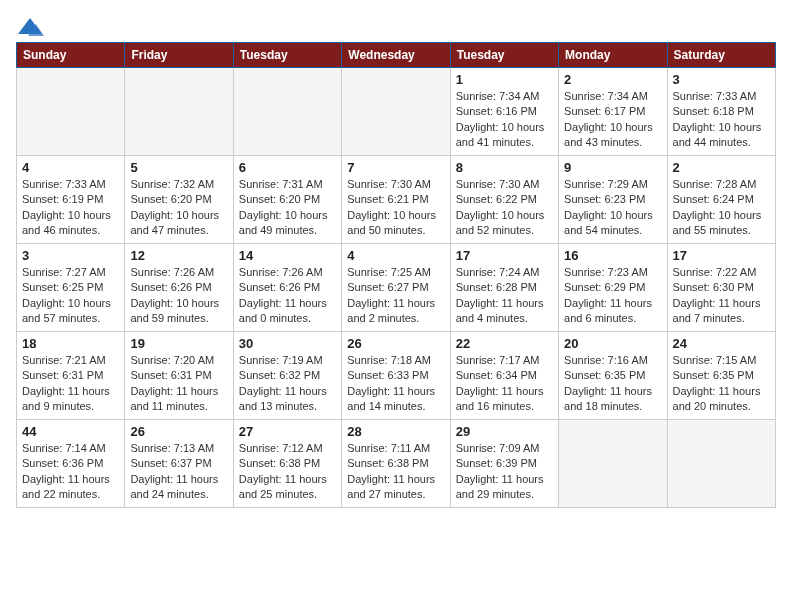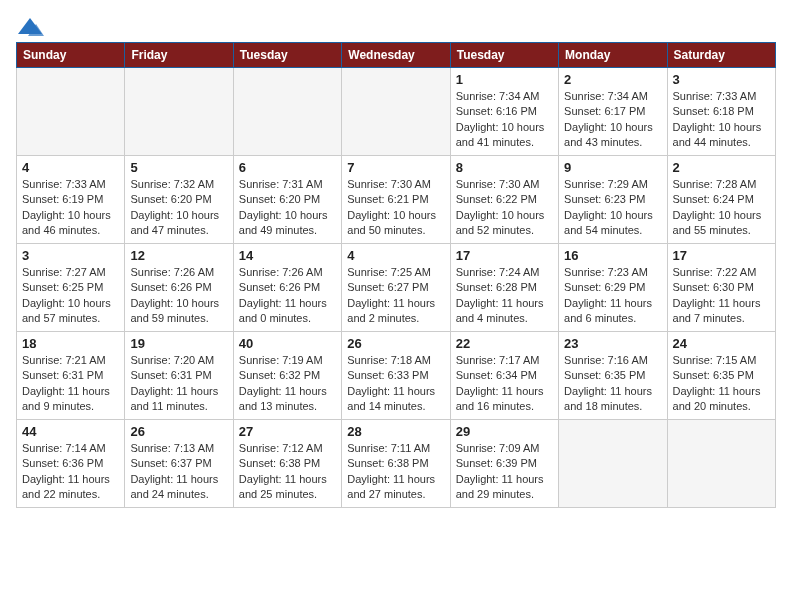--- a/index.html
+++ b/index.html
@@ -203,33 +203,33 @@
       <tr>
         <td>
           <div class="day-number">18</div>
           <div class="day-info">Sunrise: 7:21 AM<br>Sunset: 6:31 PM<br>Daylight: 11 hours and 9 minutes.</div>
         </td>
         <td>
           <div class="day-number">19</div>
           <div class="day-info">Sunrise: 7:20 AM<br>Sunset: 6:31 PM<br>Daylight: 11 hours and 11 minutes.</div>
         </td>
         <td>
-          <div class="day-number">40</div>
+          <div class="day-number">30</div>
           <div class="day-info">Sunrise: 7:19 AM<br>Sunset: 6:32 PM<br>Daylight: 11 hours and 13 minutes.</div>
         </td>
         <td>
           <div class="day-number">26</div>
           <div class="day-info">Sunrise: 7:18 AM<br>Sunset: 6:33 PM<br>Daylight: 11 hours and 14 minutes.</div>
         </td>
         <td>
           <div class="day-number">22</div>
           <div class="day-info">Sunrise: 7:17 AM<br>Sunset: 6:34 PM<br>Daylight: 11 hours and 16 minutes.</div>
         </td>
         <td>
-          <div class="day-number">23</div>
+          <div class="day-number">20</div>
           <div class="day-info">Sunrise: 7:16 AM<br>Sunset: 6:35 PM<br>Daylight: 11 hours and 18 minutes.</div>
         </td>
         <td>
           <div class="day-number">24</div>
           <div class="day-info">Sunrise: 7:15 AM<br>Sunset: 6:35 PM<br>Daylight: 11 hours and 20 minutes.</div>
         </td>
       </tr>
       <tr>
         <td>
           <div class="day-number">44</div>

